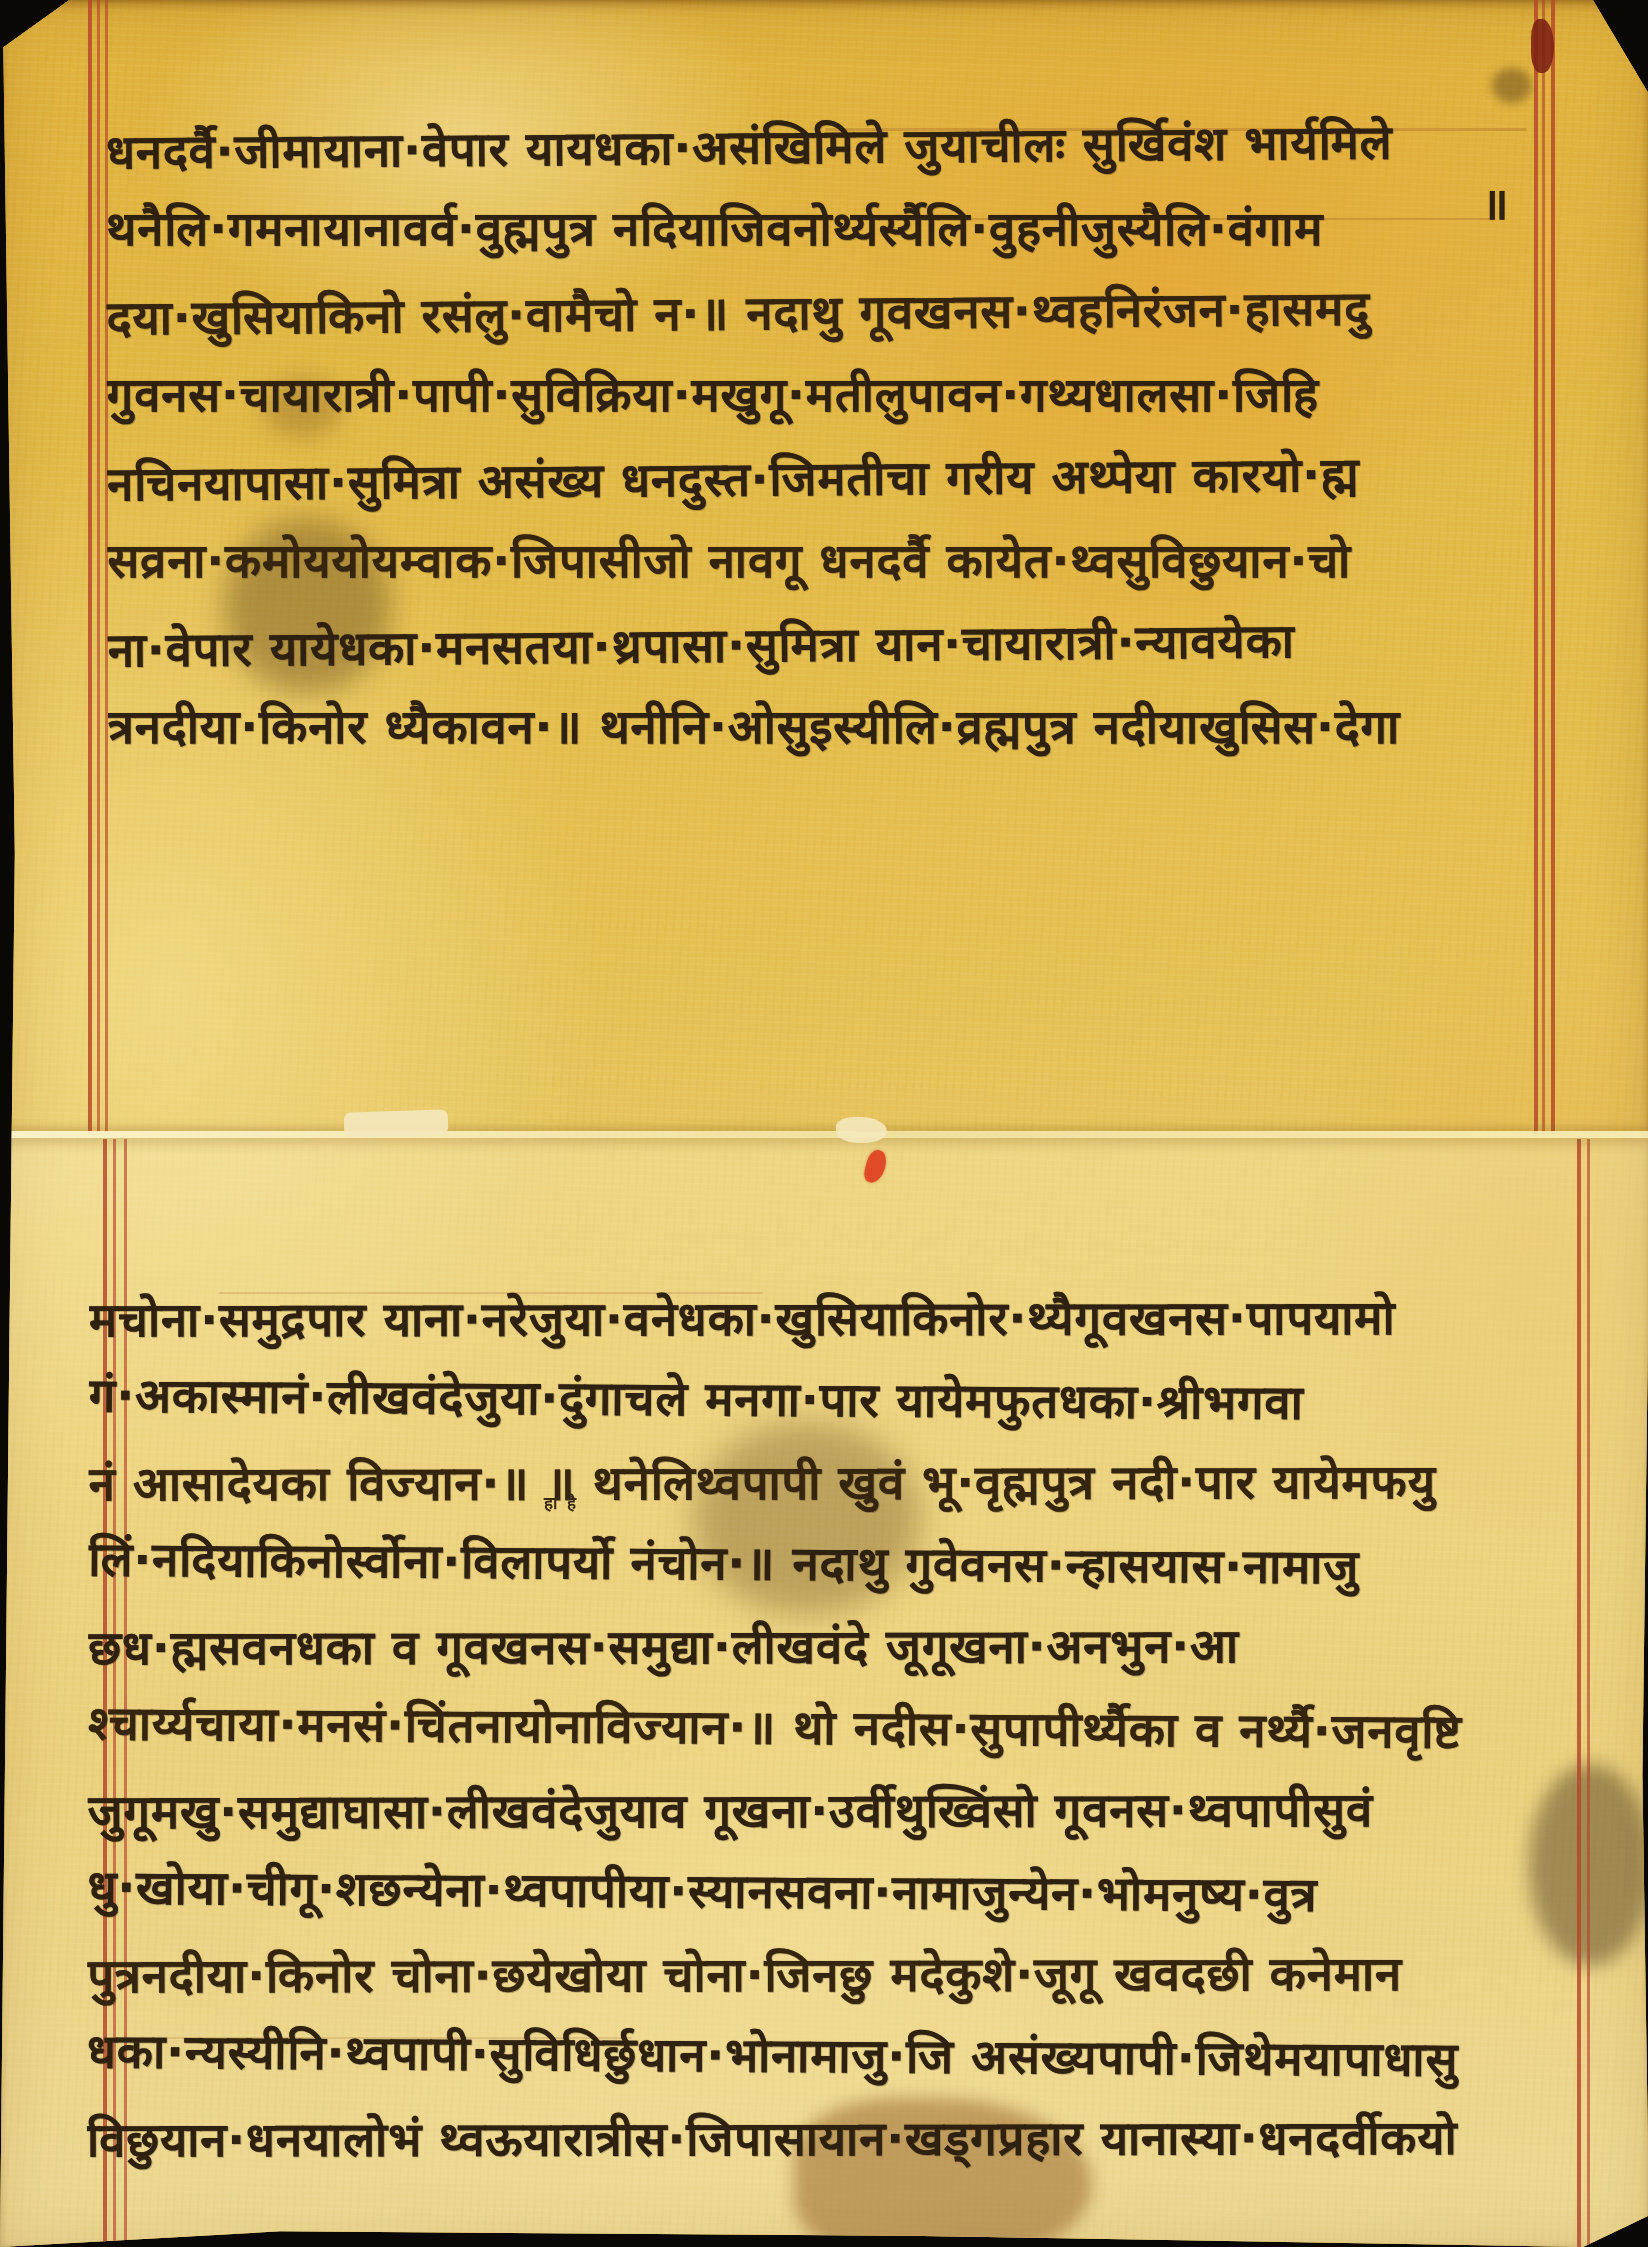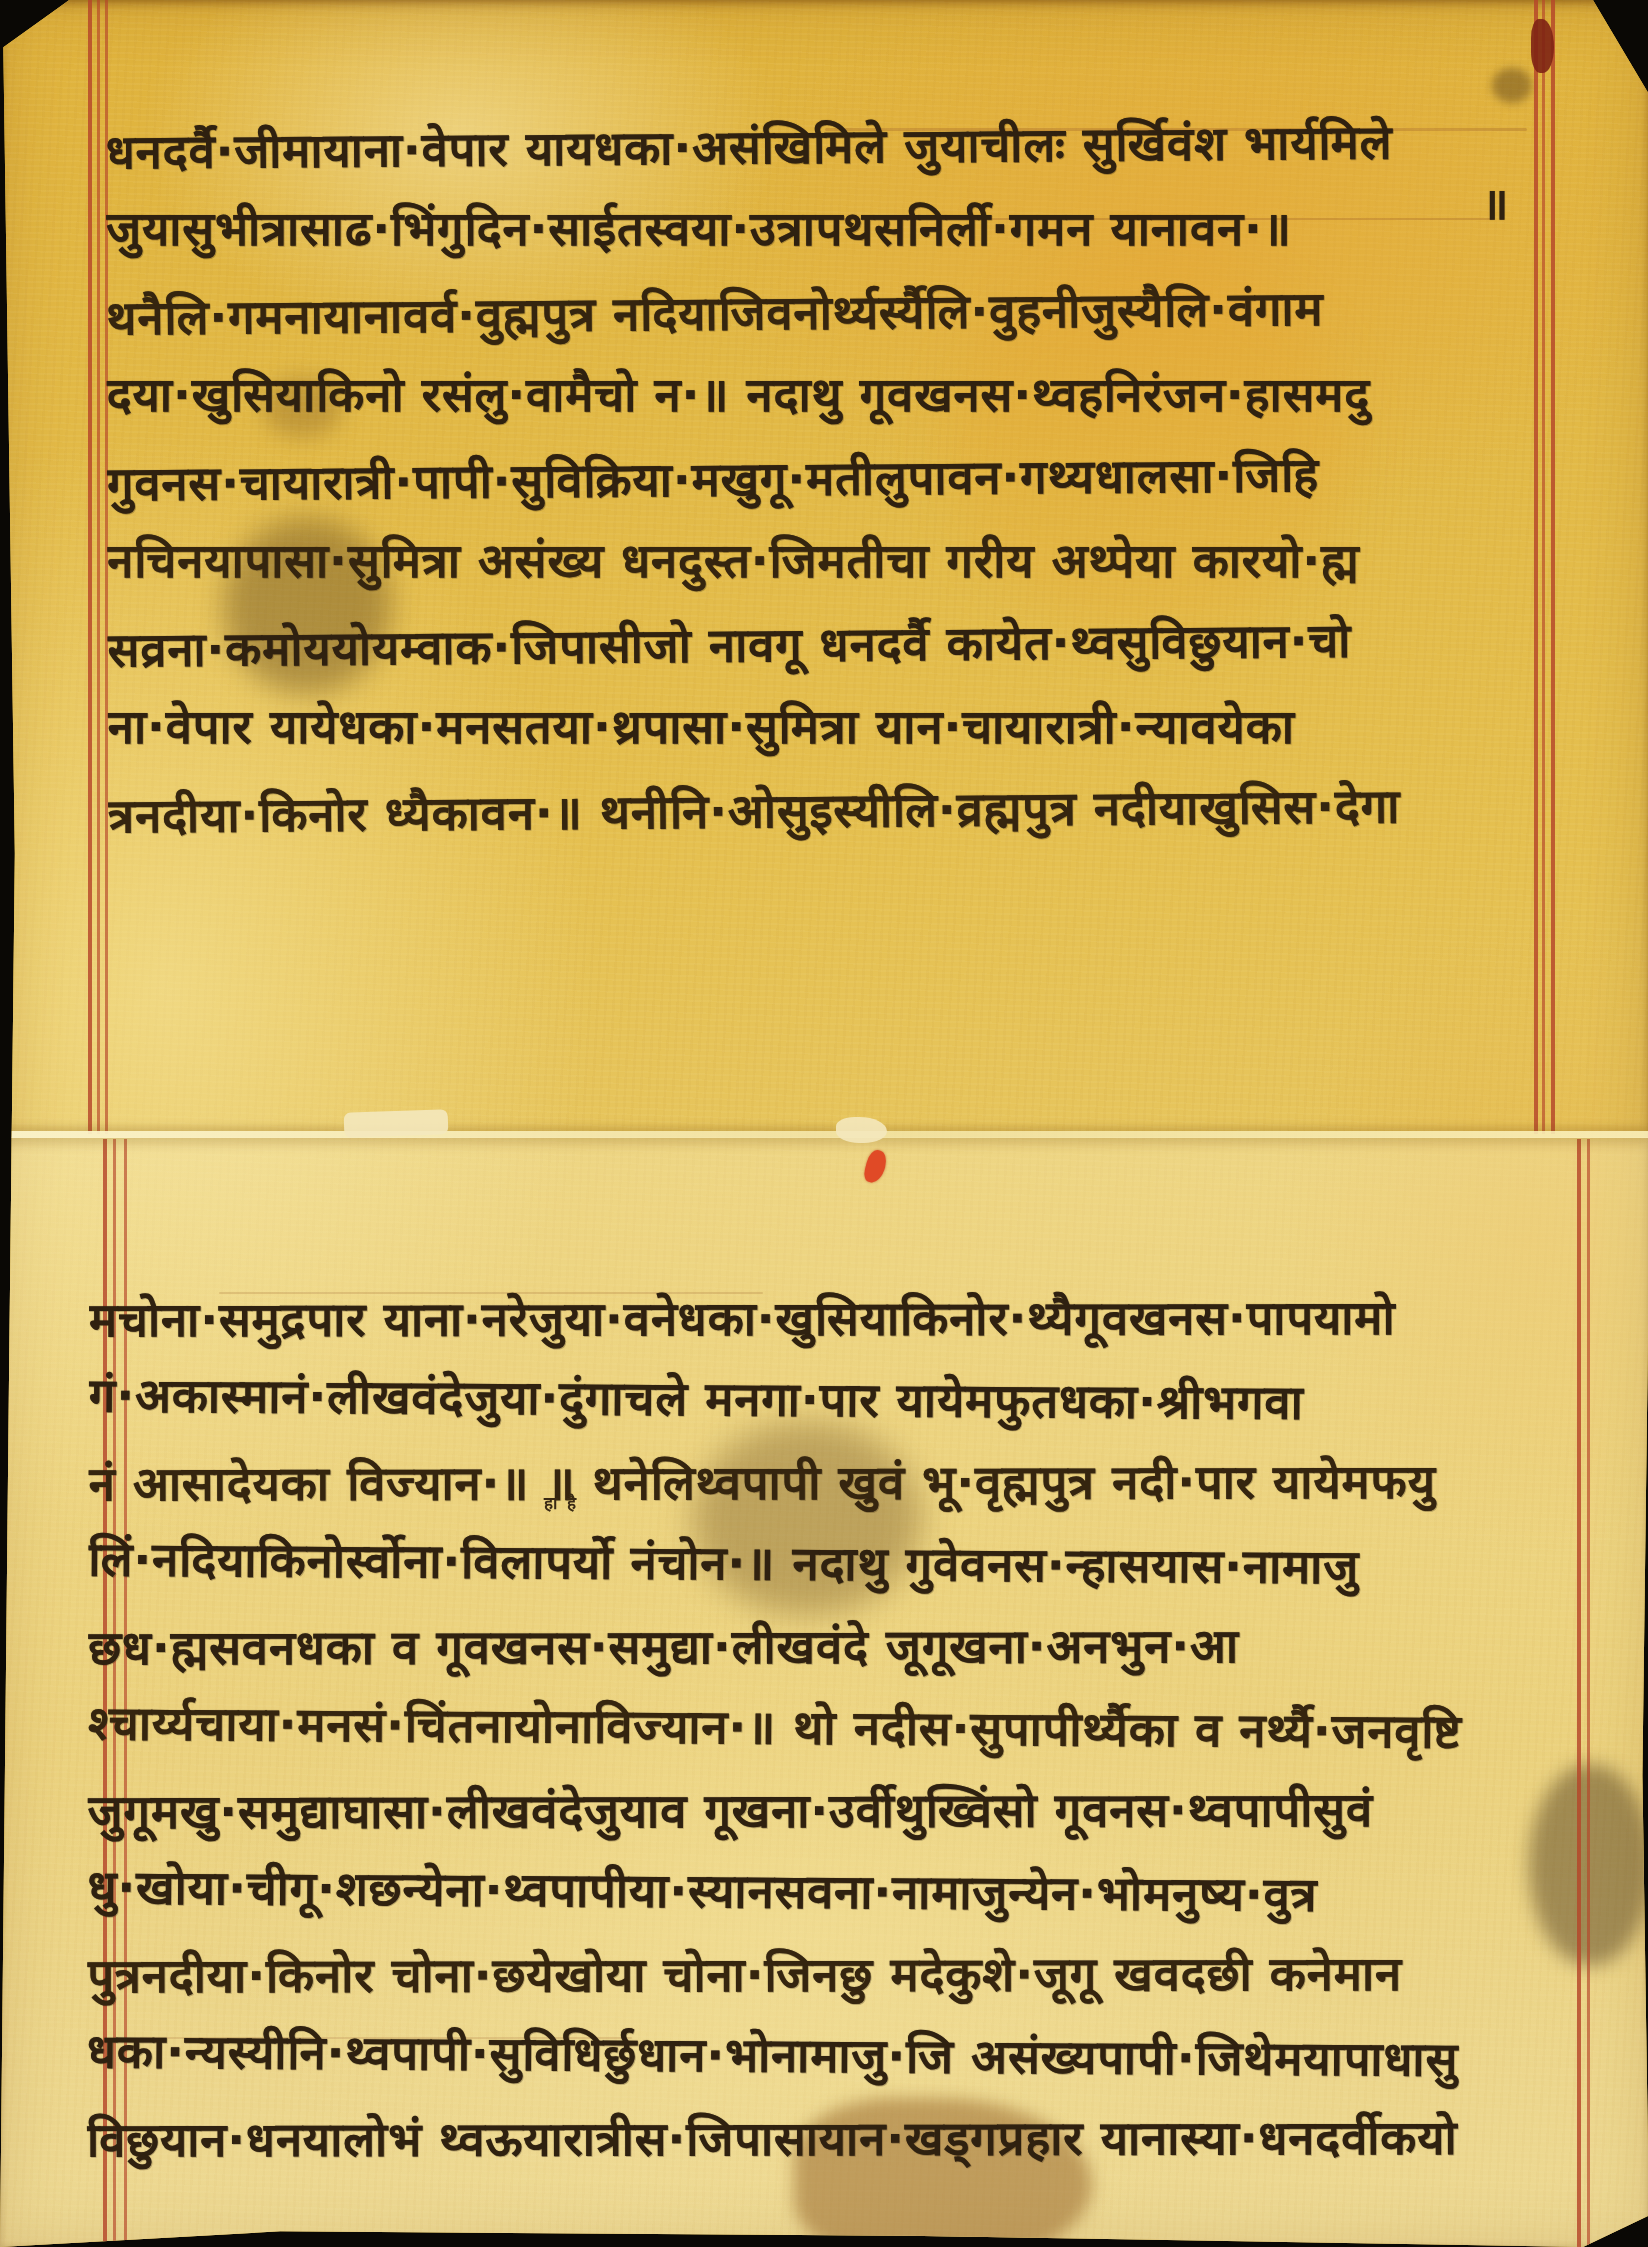--- a/index.html
+++ b/index.html
@@ -136,21 +136,20 @@
   <div class="vrule rl-r1"></div>
   <div class="vrule vthin rl-r2"></div>
 
   <div class="hrule hr1"></div>
   <div class="hrule hr2"></div>
   <div class="hrule hr3"></div>
   <div class="hrule hr4"></div>
 
   <div class="tblock upper">
     <div class="tline">धनदर्वै·जीमायाना·वेपार यायधका·असंखिमिले जुयाचीलः सुर्खिवंश भार्यमिले</div>
-    <div class="tline">जुयासुभीत्रासाढ·भिंगुदिन·साईतस्वया·उत्रापथसनिर्ली·गमन यानावन·॥</div>
     <div class="tline">थनैलि·गमनायानावर्व·वुह्मपुत्र नदियाजिवनोर्थ्यर्स्यैलि·वुहनीजुस्यैलि·वंगाम</div>
     <div class="tline">दया·खुसियाकिनो रसंलु·वामैचो न·॥ नदाथु गूवखनस·थ्वहनिरंजन·हासमदु</div>
     <div class="tline">गुवनस·चायारात्री·पापी·सुविक्रिया·मखुगू·मतीलुपावन·गथ्यधालसा·जिहि</div>
     <div class="tline">नचिनयापासा·सुमित्रा असंख्य धनदुस्त·जिमतीचा गरीय अथ्पेया कारयो·ह्म</div>
     <div class="tline">सव्रना·कमोययोयम्वाक·जिपासीजो नावगू धनदर्वै कायेत·थ्वसुविछुयान·चो</div>
     <div class="tline">ना·वेपार यायेधका·मनसतया·थ्रपासा·सुमित्रा यान·चायारात्री·न्यावयेका</div>
     <div class="tline">त्रनदीया·किनोर ध्यैकावन·॥ थनीनि·ओसुइस्यीलि·व्रह्मपुत्र नदीयाखुसिस·देगा</div>
   </div>
   <div class="margin-mark">॥</div>
 

